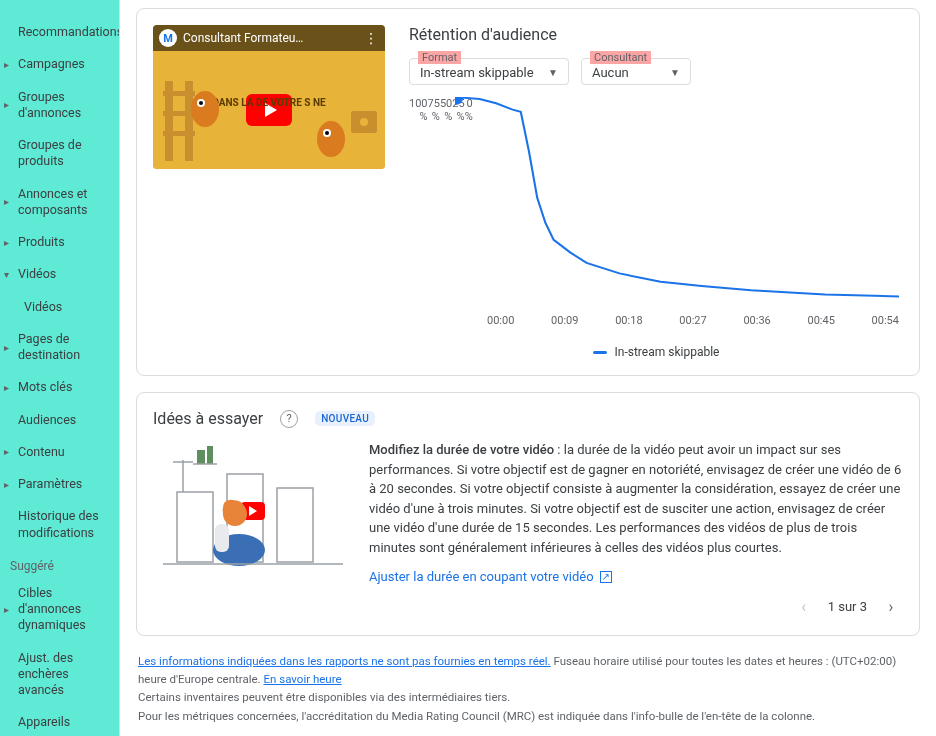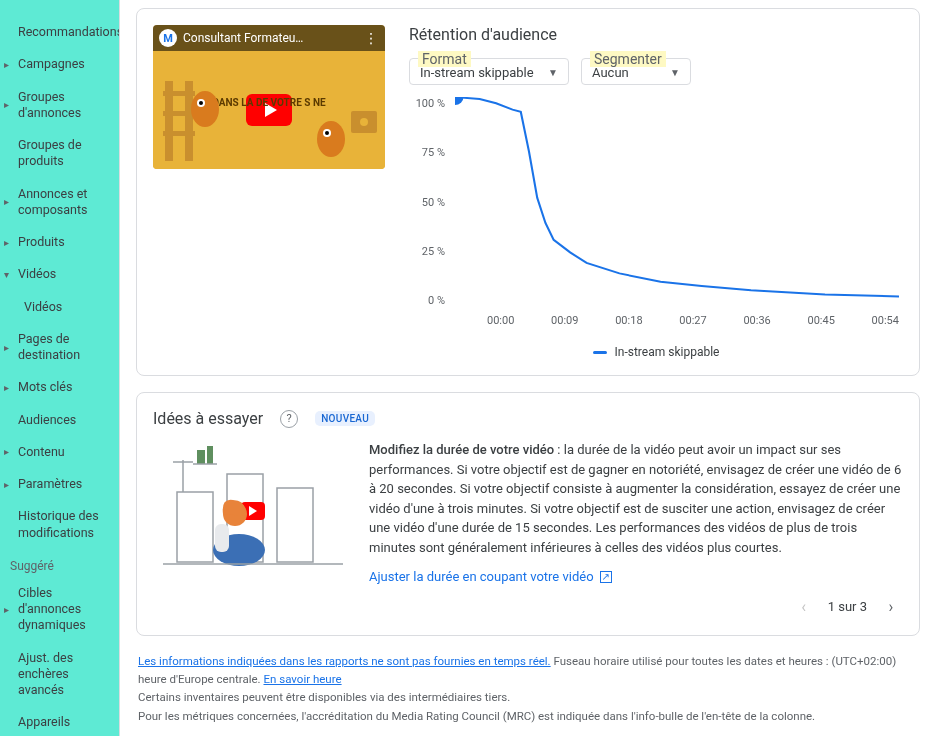--- a/index.html
+++ b/index.html
@@ -19,25 +19,25 @@
 .thumb-title { flex:1; white-space:nowrap; overflow:hidden; text-overflow:ellipsis;}
 .thumb-dots { font-size:14px; letter-spacing:1px;}
 .thumb-body { position:relative; height:calc(100% - 26px); background:#e8b339; display:flex; align-items:center; justify-content:center;}
 .play-btn { width:46px;height:32px;background:#ff0000;border-radius:6px;display:flex;align-items:center;justify-content:center;}
 .play-btn::after{content:'';border-left:12px solid #fff;border-top:7px solid transparent;border-bottom:7px solid transparent;margin-left:3px;}
 .thumb-text { position:absolute; color:#5b3a00; font-weight:bold; font-size:10px; text-align:center; top:46px; left:50px; right:50px; line-height:1.1;}
 .chart-area { flex: 1; }
 .chart-title { font-size: 16px; color: #3c4043; margin-bottom: 14px; font-weight: 400; }
 .selectors { display: flex; gap: 12px; margin-bottom: 12px; }
 .select-box { border: 1px solid #dadce0; border-radius: 4px; padding: 6px 10px 4px 10px; position: relative; min-width: 120px; cursor:pointer; }
-.select-label { position: absolute; top: -8px; left: 8px; background: #fef9c3; padding: 0 4px; font-size: 14px; color: #5f6368; }
+.select-label { position: absolute; top: -8px; left: 8px; background: #fca5a5; padding: 0 4px; font-size: 11px; color: #5f6368; }
 .select-value { font-size: 13px; color: #3c4043; display:flex; justify-content:space-between; align-items:center; gap:10px;}
 .select-value .caret { font-size:10px; color:#5f6368;}
 .chart { position: relative; height: 240px; margin-top: 10px; }
-.y-labels { position:absolute; left:0; top:0; bottom:30px; width:42px; display:flex; flex-direction:column; justify-content:space-between; font-size:11px; color:#5f6368; text-align:right; padding-right:6px;}
+.y-labels { position:absolute; left:0; top:0; bottom:30px; width:42px; display:flex; flex-direction:row; justify-content:space-between; font-size:11px; color:#5f6368; text-align:right; padding-right:6px;}
 .plot { position:absolute; left:46px; right:4px; top:0; bottom:30px; }
 .x-labels { position:absolute; left:46px; right:4px; bottom:10px; display:flex; justify-content:space-between; font-size:11px; color:#5f6368;padding-left:32px;}
 .legend { display:flex; align-items:center; gap:8px; margin-top:8px; justify-content:center; font-size:12px; color:#3c4043;}
 .legend-swatch { width:14px; height:3px; background:#1a73e8; border-radius:2px;}
 .ideas-header { display:flex; align-items:center; gap:17px; margin-bottom: 12px;}
 .ideas-title { font-size: 16px; color:#3c4043; }
 .help-icon { width:18px;height:18px;border:1.5px solid #9aa0a6;border-radius:50%;display:flex;align-items:center;justify-content:center;font-size:11px;color:#5f6368;}
 .badge { font-size:10px; color:#1967d2; background:#e8f0fe; padding:2px 6px; border-radius:5px; font-weight:500; letter-spacing:0.3px;}
 .ideas-body { display:flex; gap:16px; align-items:flex-start;}
 .illus { width:200px; height:140px; flex-shrink:0; position:relative;}
@@ -159,21 +159,21 @@
       <div class="chart-title">Rétention d'audience</div>
       <div class="selectors">
         <div class="select-box" style="min-width:160px;">
           <div class="select-label">Format</div>
           <div class="select-value">
               <span>In-stream skippable</span>
               <span class="caret">▼</span>
             </div>
         </div>
         <div class="select-box" style="min-width:110px;">
-          <div class="select-label">Segmenter</div>
+          <div class="select-label">Consultant</div>
           <div class="select-value">
               <span>Aucun</span>
               <span class="caret">▼</span>
             </div>
         </div>
       </div>
       <div class="chart">
         <div class="y-labels" id="y-labels">
             <div>100 %</div>
             <div>75 %</div>

